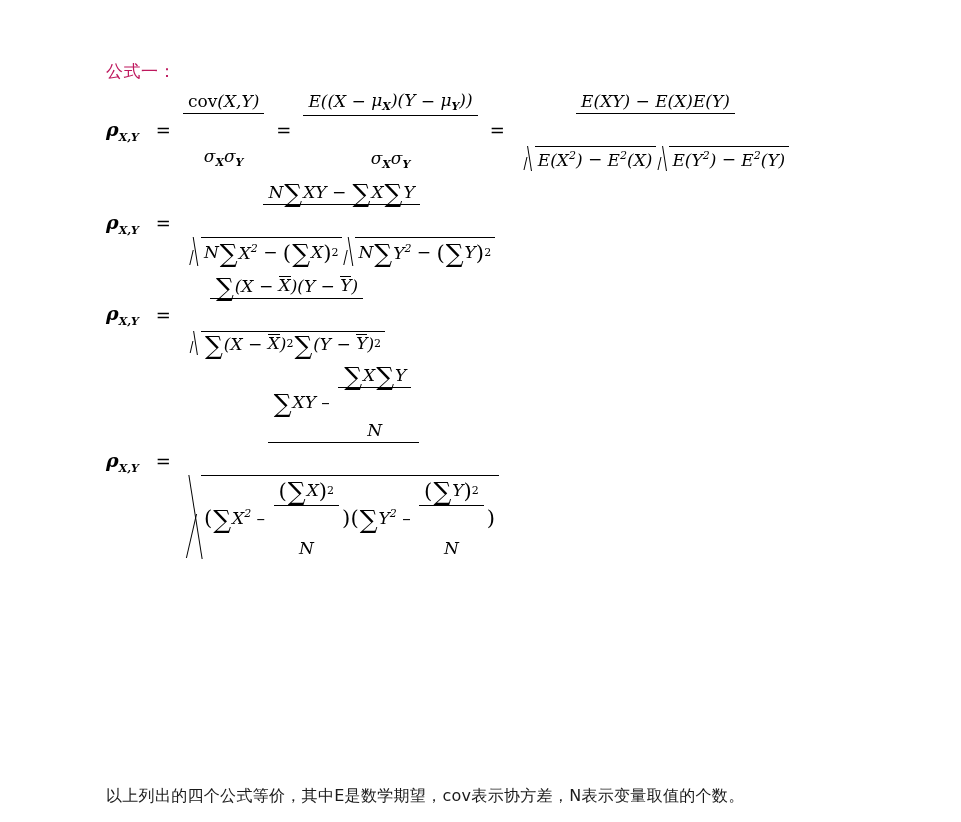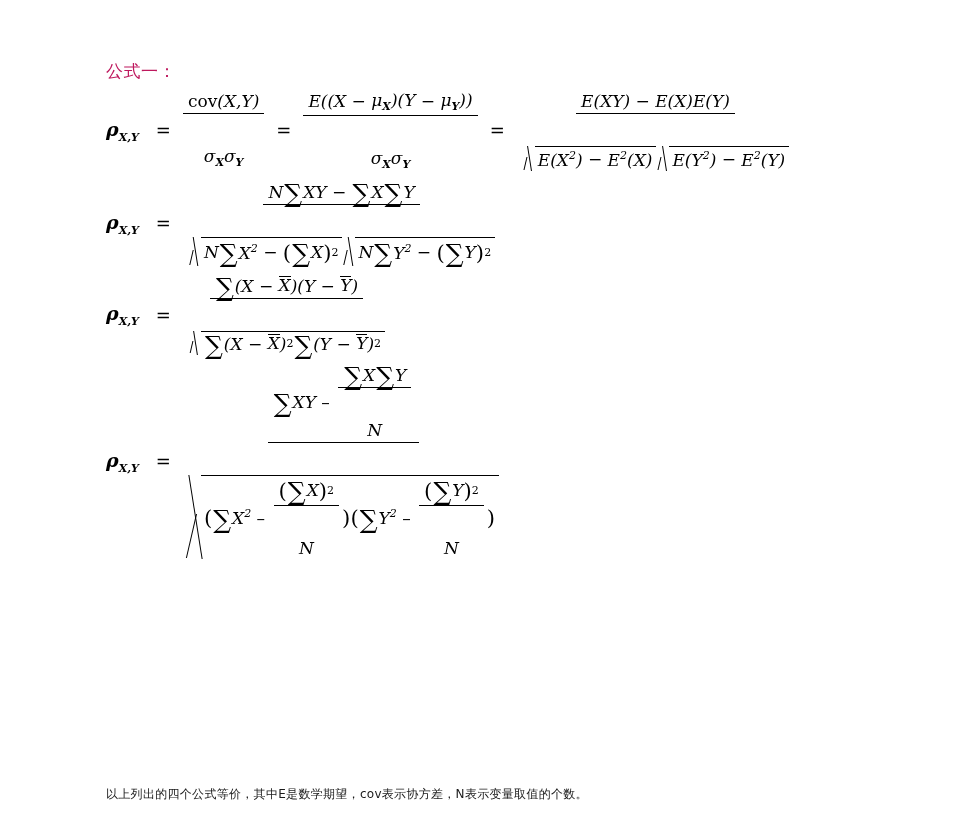--- a/index.html
+++ b/index.html
@@ -142,21 +142,21 @@
     border-top: 1.1px solid #000;
     padding-top: 0px;
     display: inline-block;
     line-height: 1.05;
   }
   .footer-note {
     position: absolute;
     left: 106px;
     top: 786px;
     font-family: "DejaVu Sans", "Liberation Sans", sans-serif;
-    font-size: 12px;
+    font-size: 16px;
     color: #1a1a1a;
     letter-spacing: 0.3px;
   }
   .paren { font-size: 1.25em; font-style: normal; }
 </style>
 </head>
 <body>
 
 <div class="page">
   <div class="content">

